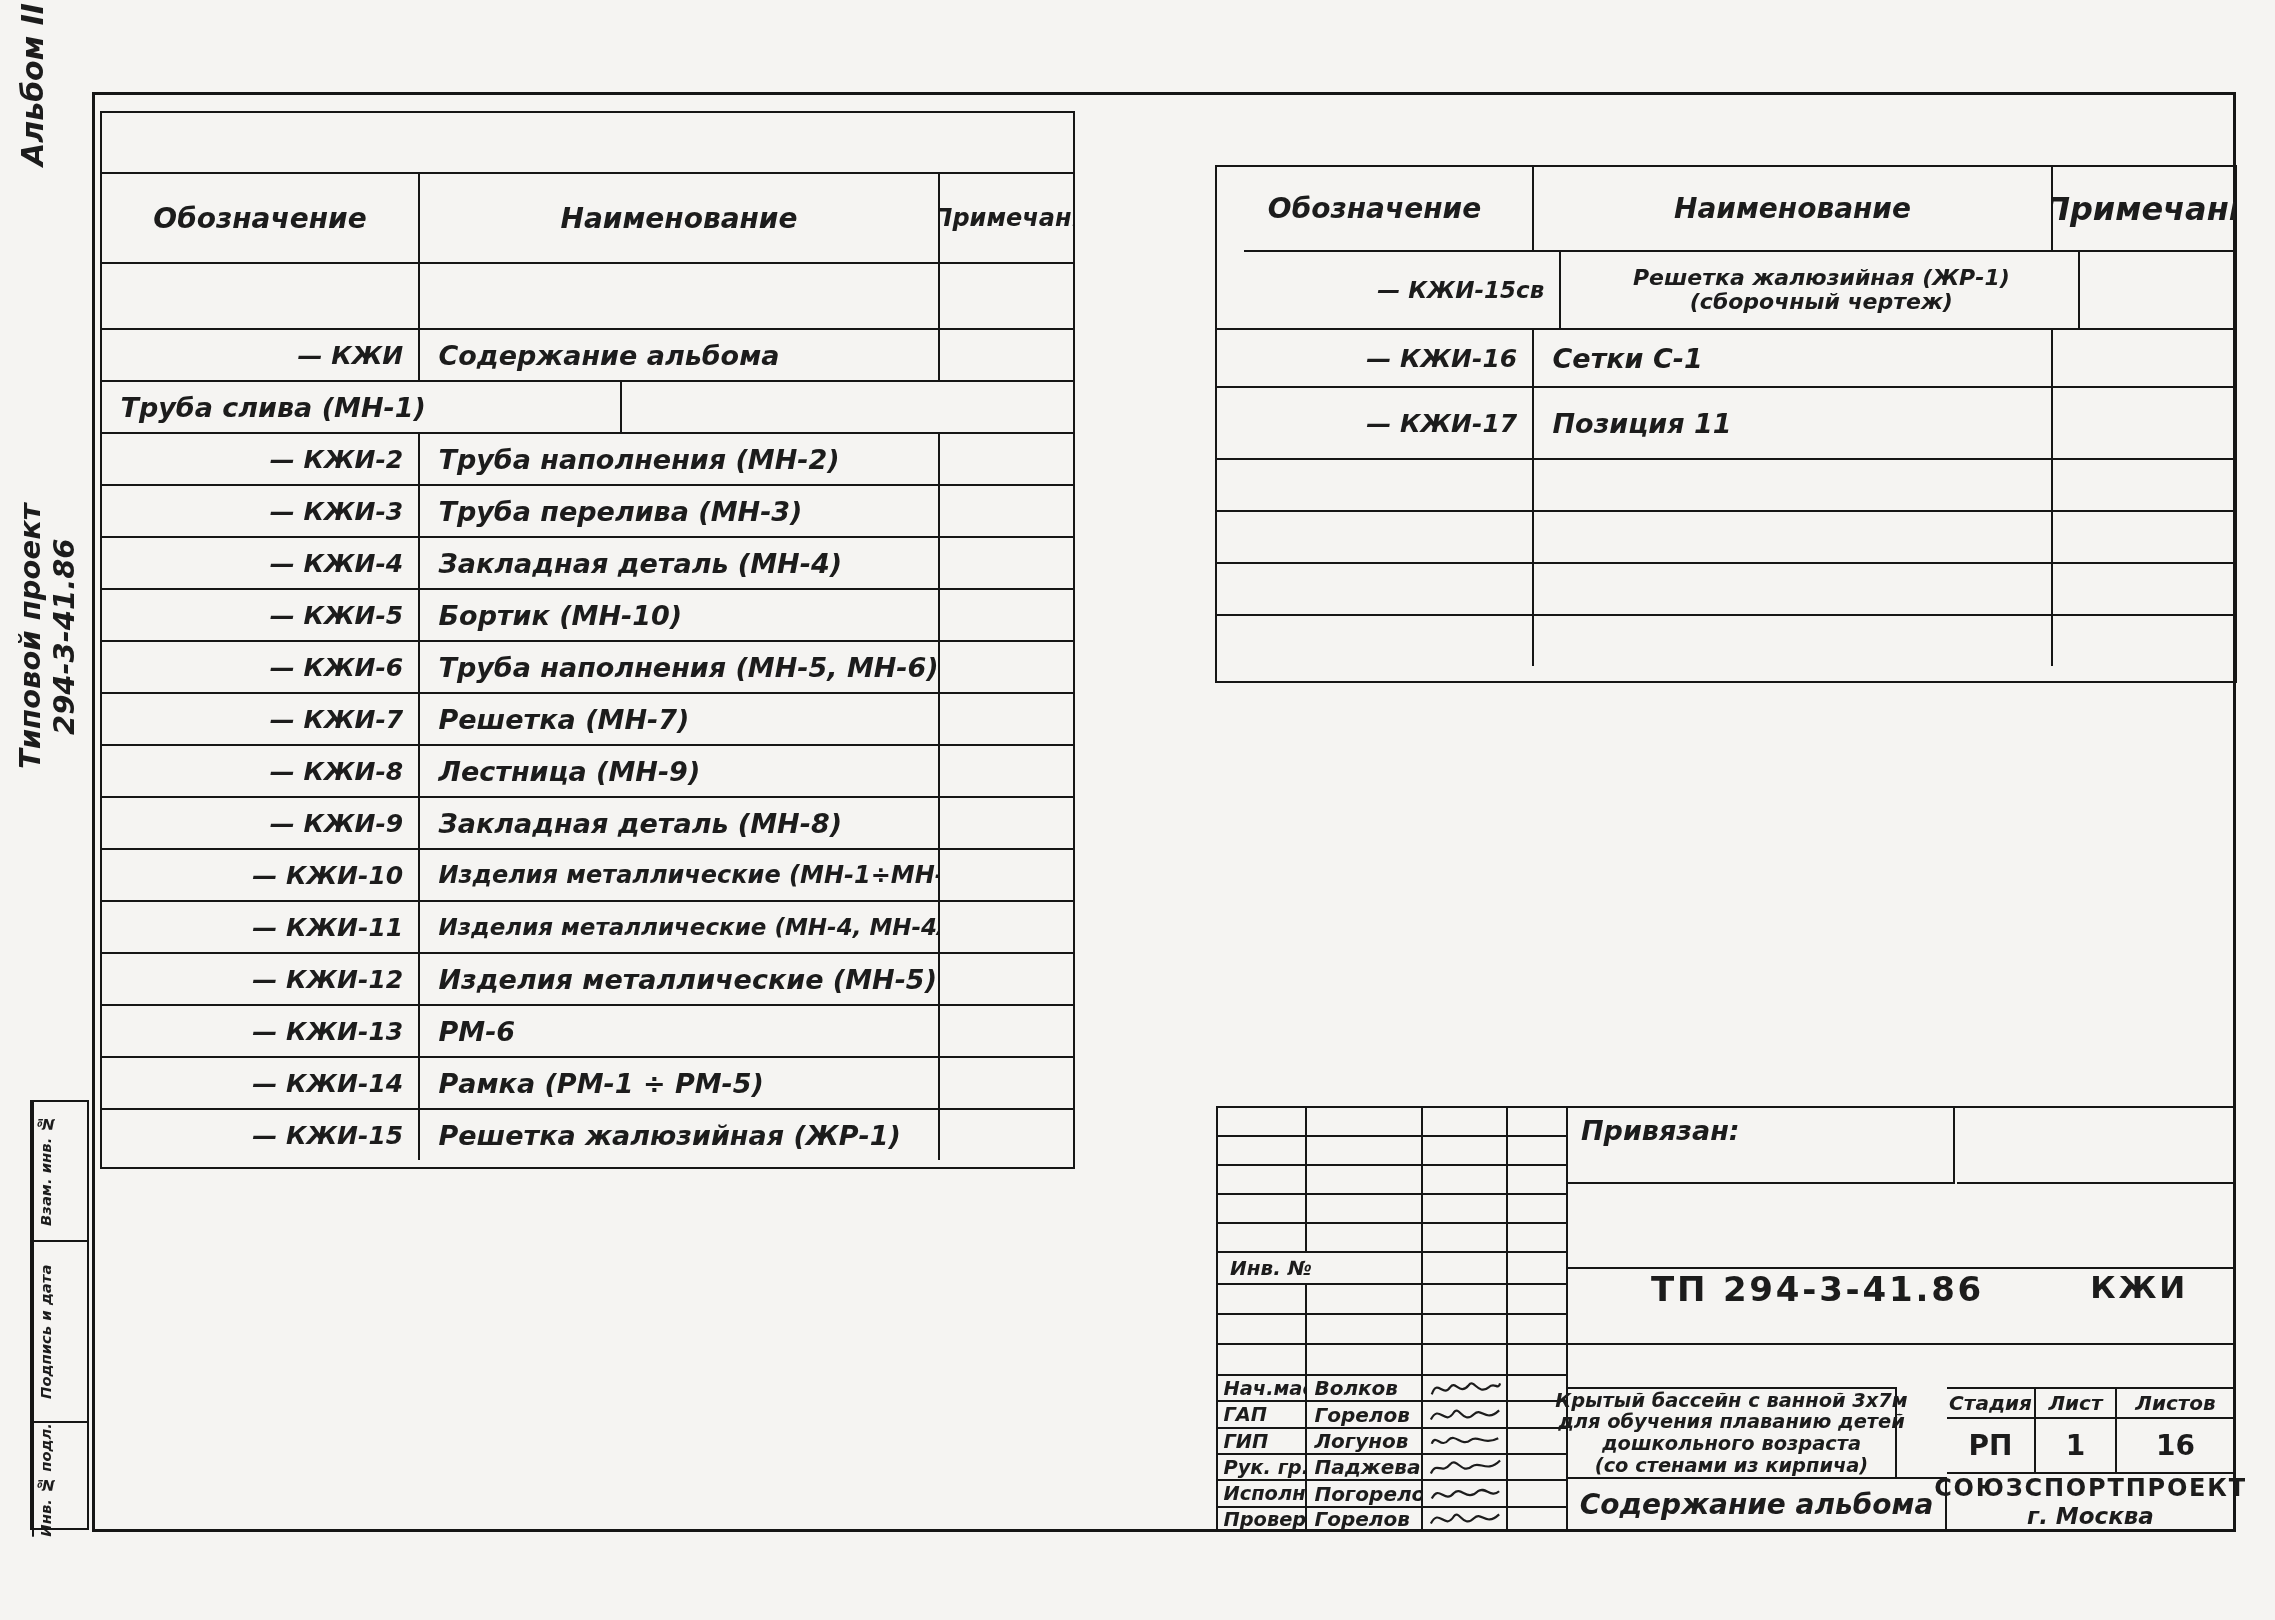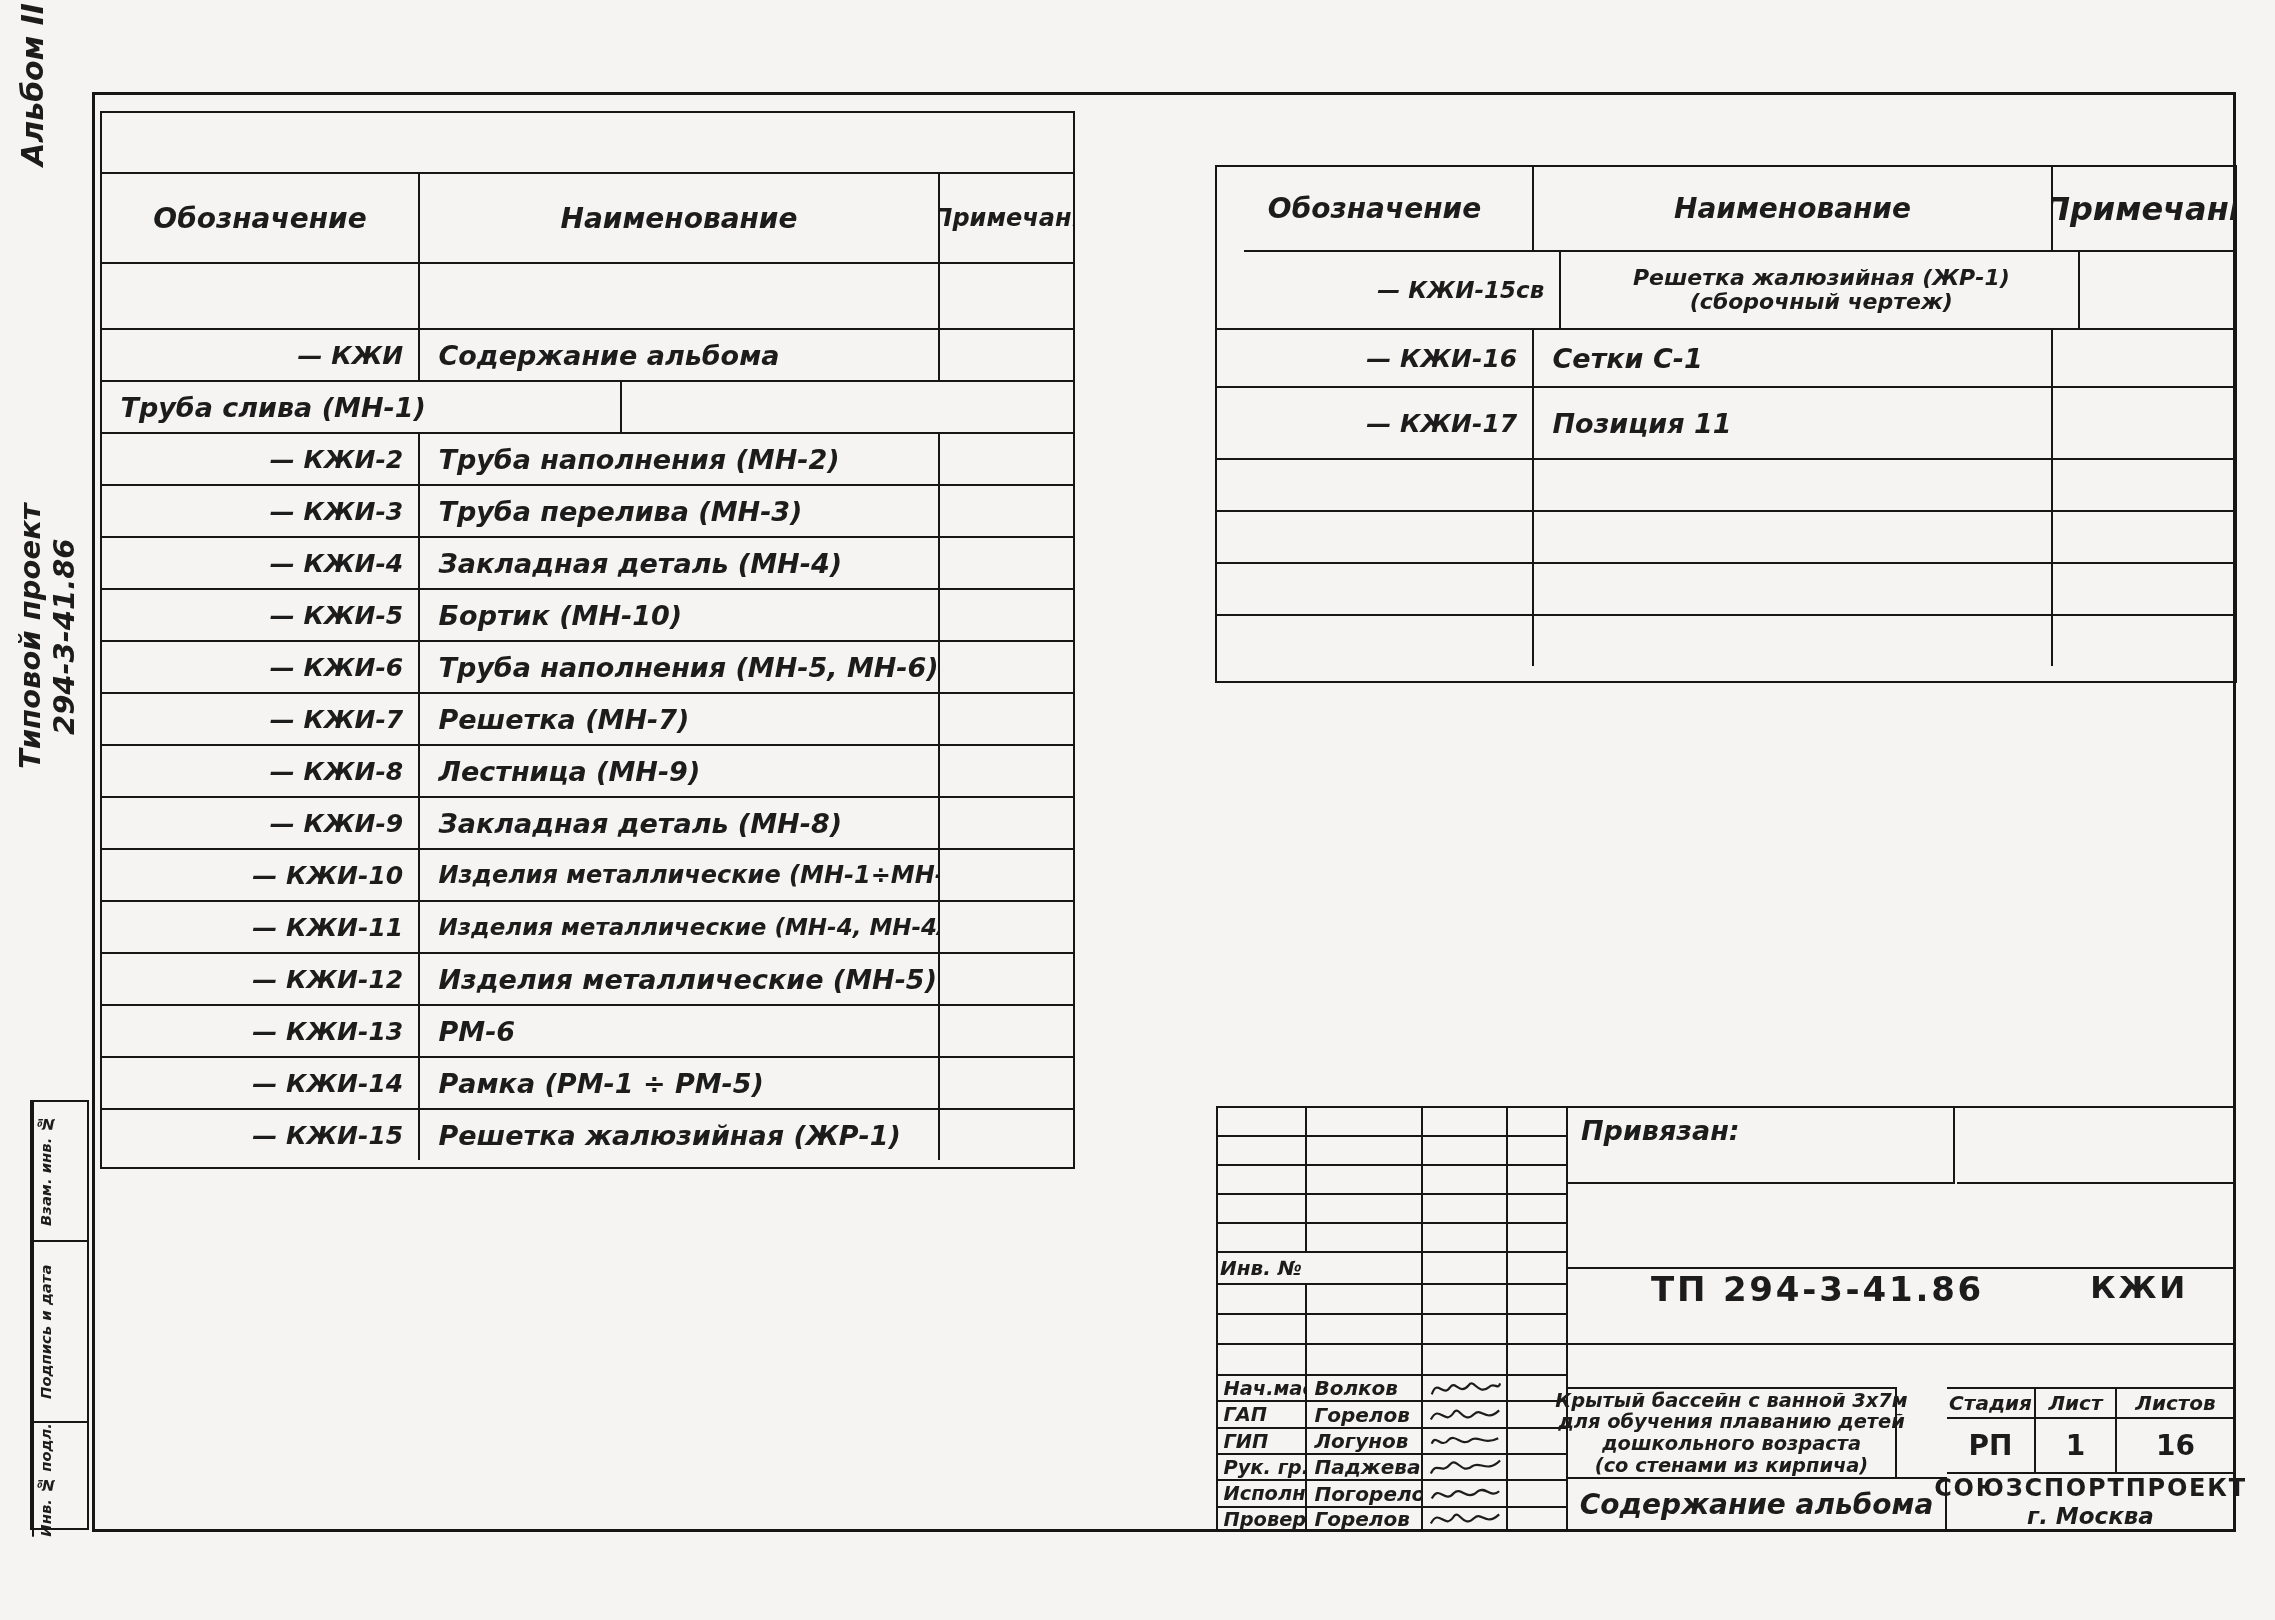--- a/index.html
+++ b/index.html
@@ -67,21 +67,21 @@
   
   .tblock{position:absolute;left:1216px;top:1106px;width:1020px;height:426px;border:2.8px solid #161616;}
   .tb-leftgrid{
     position:absolute;left:0;top:0;width:350px;height:100%;border-right:2.8px solid #161616;
     display:grid;grid-template-columns:89px 116px 85px 1fr;
     grid-template-rows:29px 29px 29px 29px 29px 32px 30px 30px 31px 26px 27px 26px 26px 27px 1fr;
   }
   .g{border-bottom:2.8px solid #161616;border-right:2.8px solid #161616;overflow:hidden;display:flex;align-items:center;}
   .g.last{border-right:none;}
   .g.bnone{border-bottom:none;}
-  .g-inv{grid-column:1/3;padding-left:2px;font-size:20px;font-style:italic;font-weight:700;}
+  .g-inv{grid-column:1/3;padding-left:12px;font-size:20px;font-style:italic;font-weight:700;}
   .g-role{padding-left:5.5px;font-size:19.4px;font-style:italic;font-weight:700;white-space:nowrap;}
   .g-name{padding-left:7.4px;font-size:20px;font-style:italic;font-weight:700;white-space:nowrap;}
   .g-sig{justify-content:center;}
   .sig{width:78px;height:24px;}
 
   .tb-priv-l{position:absolute;left:350px;top:0;width:387px;height:76px;border-right:2.8px solid #161616;border-bottom:2.8px solid #161616;
     font-size:27px;font-style:italic;font-weight:700;padding:7.4px 0 0 13px;}
   .tb-priv-r{position:absolute;left:739px;top:0;right:0;height:76px;border-bottom:2.8px solid #161616;}
   .tb-docband{position:absolute;left:350px;top:159px;right:0;height:78px;border-top:2.8px solid #161616;border-bottom:2.8px solid #161616;
     display:flex;}

